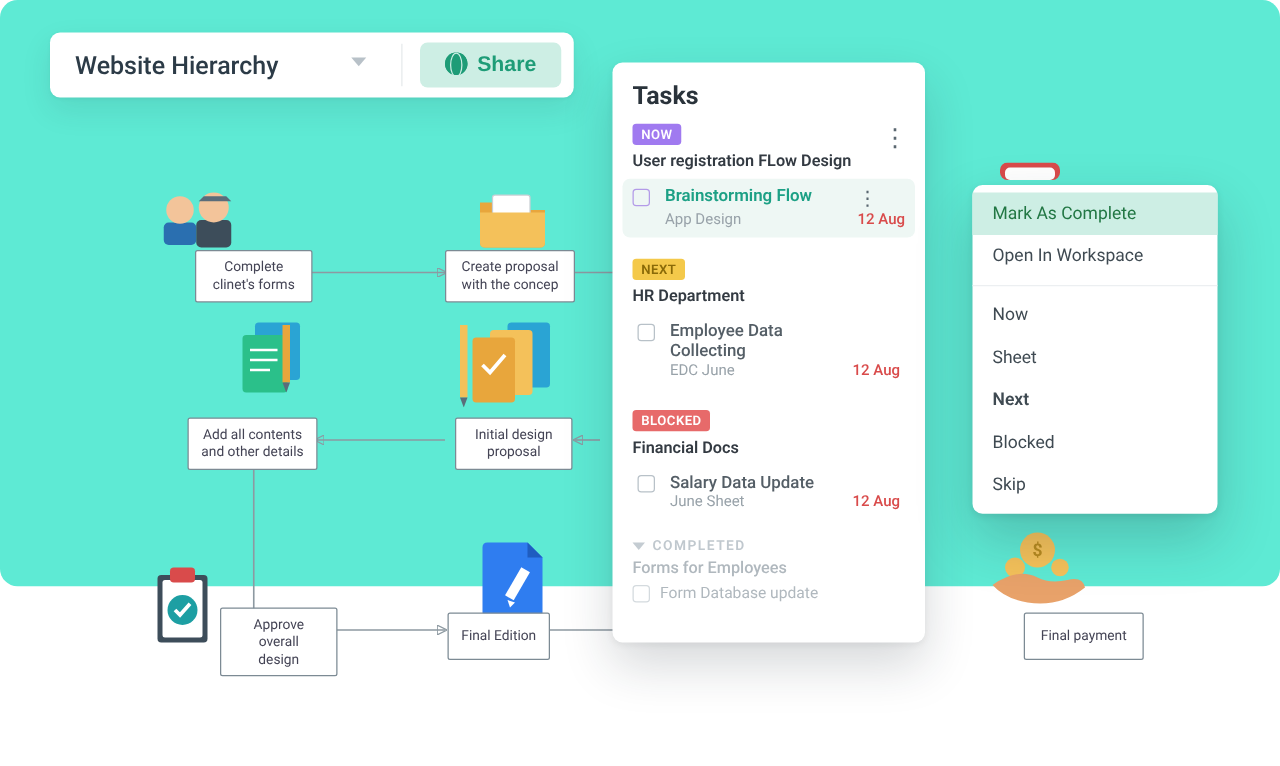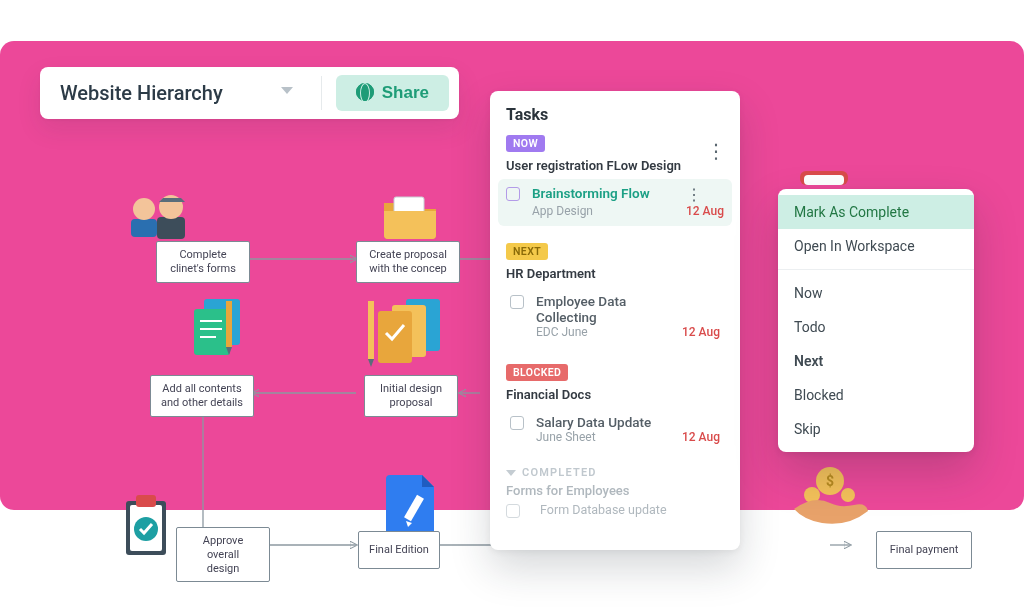--- a/index.html
+++ b/index.html
@@ -8,24 +8,23 @@
     background: #fff;
     width: 1024px;
     height: 613px;
     position: relative;
     overflow: hidden;
   }
   .canvas {
     width: 1024px;
     height: 469px;
     position: relative;
-    background: #ec4899;
+    background: #5eead4;
     border-radius: 14px;
     box-shadow: 0 0 0 1px rgba(0,0,0,0);
-    margin-top: 41px;
   }
   
   .toolbar {
     position: absolute;
     top: 26px; left: 40px;
     display: flex;
     align-items: center;
     gap: 14px;
     background: #fff;
     padding: 8px 10px;
@@ -78,21 +77,21 @@
   
   .tasks-panel {
     position:absolute;
     top:50px; left:490px;
     width:250px;
     background:#fff;
     border-radius:8px;
     box-shadow:0 18px 40px rgba(30,40,50,0.18), 0 2px 6px rgba(0,0,0,0.06);
     padding:14px 16px 18px;
   }
-  .tasks-panel h2 { font-size:16px; font-weight:700; color:#2a333b; margin-bottom:8px; }
+  .tasks-panel h2 { font-size:20px; font-weight:700; color:#2a333b; margin-bottom:8px; }
   .more-dots { position:absolute; top:48px; right:14px; font-size:20px; color:#5a6770; cursor:pointer; }
   .badge {
     display:inline-block; font-size:10.5px; font-weight:600; letter-spacing:.4px;
     padding:2px 7px; border-radius:3px; margin-bottom:6px;
   }
   .b-now { background:#a07af0; color:#fff; }
   .b-next { background:#f4c94a; color:#8a6a08; }
   .b-blocked { background:#e76a6a; color:#fff; }
   .section-title { font-size:13px; font-weight:600; color:#333a42; margin-bottom:6px; }
   .task-item {
@@ -115,21 +114,21 @@
   .task-date { font-size:12px; color:#d94b4b; font-weight:500; }
   .item-more { grid-column:3; grid-row:1; font-size:16px; color:#5a6770; cursor:pointer; }
   .section { margin-bottom:14px; }
   .completed-head {
     display:flex; align-items:center; gap:6px;
     font-size:11px; letter-spacing:1.2px; color:#c0c8ce; font-weight:600;
     margin-bottom:4px; cursor:pointer;
   }
   .caret-down { width:0;height:0;border-left:5px solid transparent;border-right:5px solid transparent;border-top:6px solid #c4ccd2; }
   .completed-title { font-size:13px; color:#b0b8be; font-weight:500; margin-bottom:4px; }
-  .completed-item { display:flex; gap:20px; font-size:12.5px; color:#b0b8be; }
+  .completed-item { display:flex; gap:8px; align-items:center; font-size:12.5px; color:#b0b8be; }
 
   
   .ctx-menu {
     position:absolute;
     top:148px; left:778px;
     width:196px;
     background:#fff;
     border-radius:8px;
     box-shadow:0 20px 44px rgba(30,40,50,0.22), 0 2px 6px rgba(0,0,0,0.08);
     padding:6px 0;
@@ -274,21 +273,21 @@
 proposal</span>
     </div>
 
   <div class="node" style="left:176px; top:486px; width:94px;align-items:center;">
       <span style="white-space:pre-line">Approve overall
 design</span>
     </div>
   <div class="node" style="left:358px; top:490px; width:82px;">
       <span>Final Edition</span>
     </div>
-  <div class="node" style="left:876px; top:490px; width:96px;">
+  <div class="node" style="left:819px; top:490px; width:96px;">
       <span>Final  payment</span>
     </div>
 
   <div class="tasks-panel">
     <h2>Tasks</h2>
     <span class="more-dots">⋮</span>
 
     <div class="section">
       <span class="badge b-now">NOW</span>
       <div class="section-title">User registration FLow Design</div>
@@ -334,19 +333,19 @@
         <span>Form Database update</span>
       </div>
     </div>
   </div>
 
   <div class="ctx-menu">
     <div class="ctx-item hover">Mark As Complete</div>
     <div class="ctx-item">Open In Workspace</div>
     <div class="ctx-sep"></div>
     <div class="ctx-item">Now</div>
-    <div class="ctx-item">Todo</div>
+    <div class="ctx-item">Sheet</div>
     <div class="ctx-item strong">Next</div>
     <div class="ctx-item">Blocked</div>
     <div class="ctx-item">Skip</div>
   </div>
 
 </div>
 
 </body></html>

